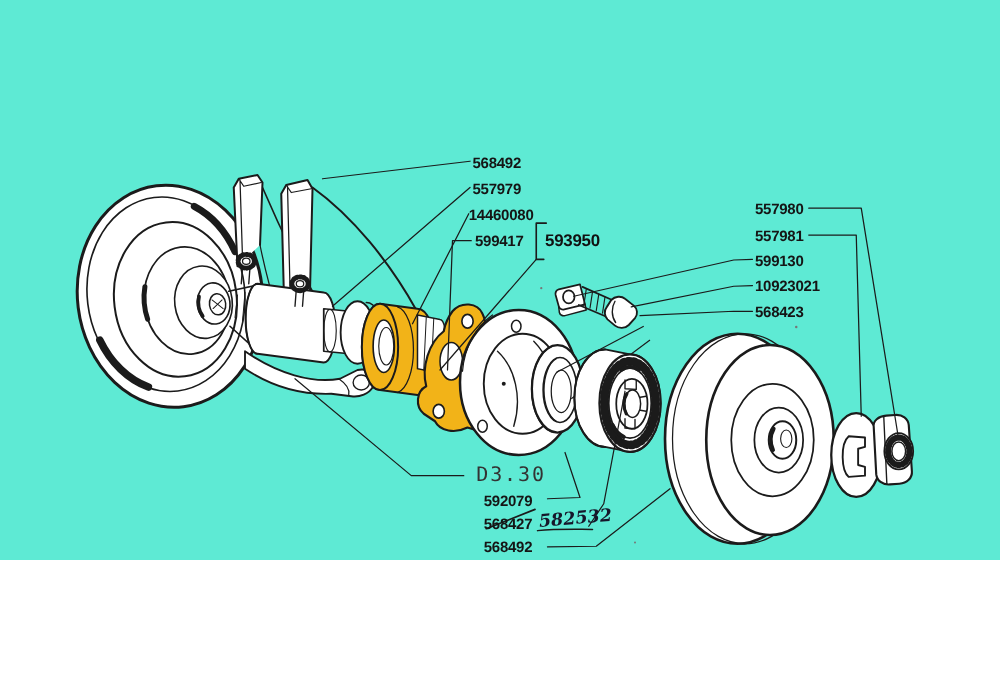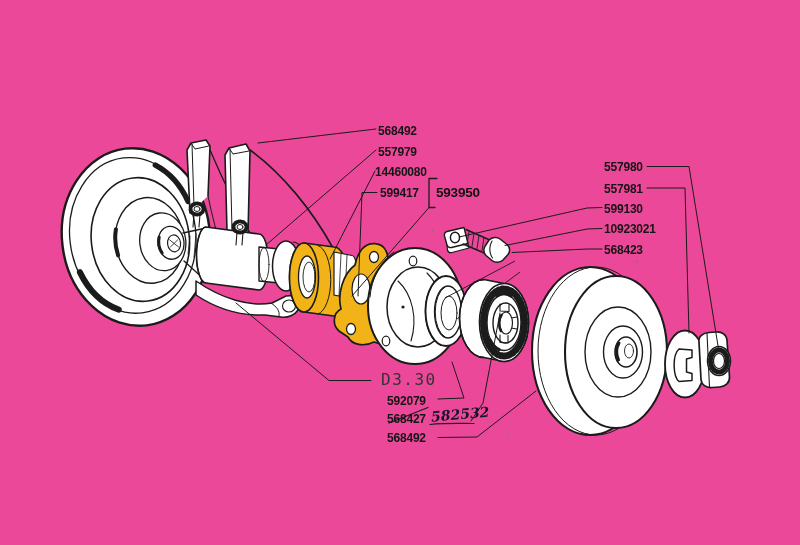--- a/index.html
+++ b/index.html
@@ -1,16 +1,16 @@
 <!DOCTYPE html>
 <html><head>
 <meta charset="utf-8">
 <style>
   html,body{margin:0;padding:0;background:#ffffff;}
-  .stage{position:relative;width:800px;height:545px;background:#ec4899;overflow:hidden;}
+  .stage{position:relative;width:800px;height:448px;background:#5eead4;overflow:hidden;}
   svg{display:block;}
   .callout{font:700 12px "Liberation Sans", sans-serif;letter-spacing:-0.2px;fill:#151515;}
   .callout-lg{font:700 13.5px "Liberation Sans", sans-serif;letter-spacing:-0.2px;fill:#111111;}
   .draft{font:400 16px "DejaVu Sans Mono", monospace;letter-spacing:1.5px;fill:#333333;}
   .hand{font:italic 600 14px "DejaVu Serif", serif;fill:#16162a;}
 </style>
 </head>
 <body>
 
 <div class="stage">

